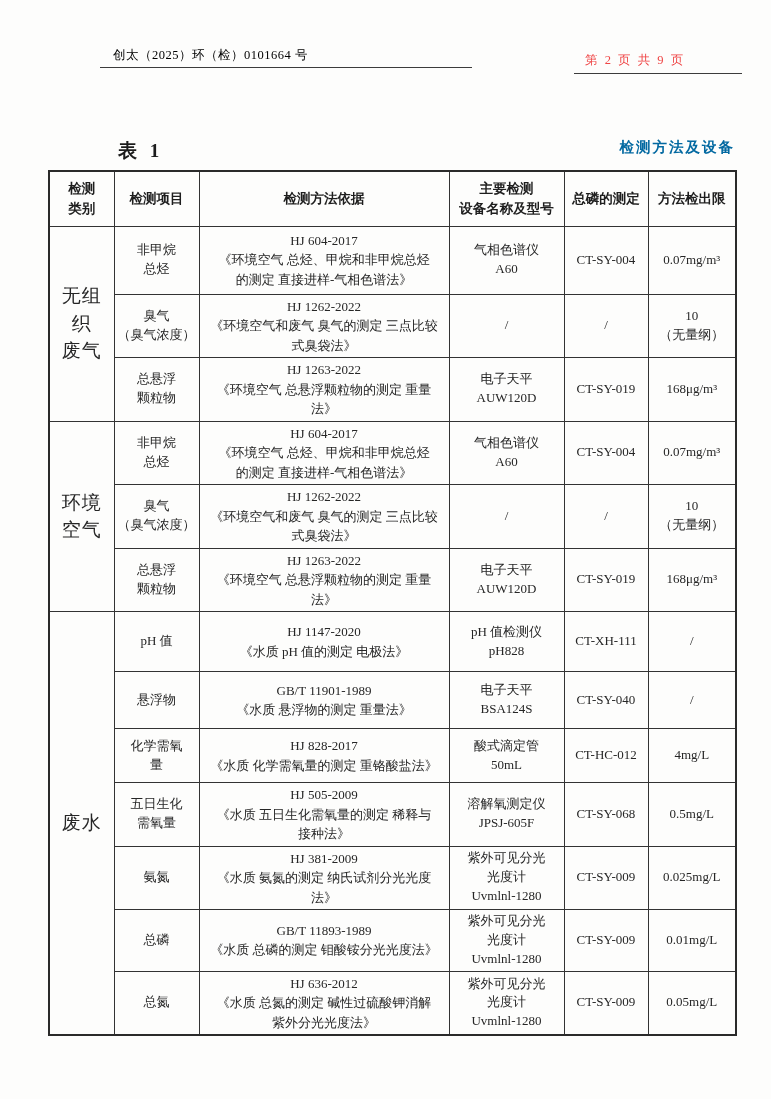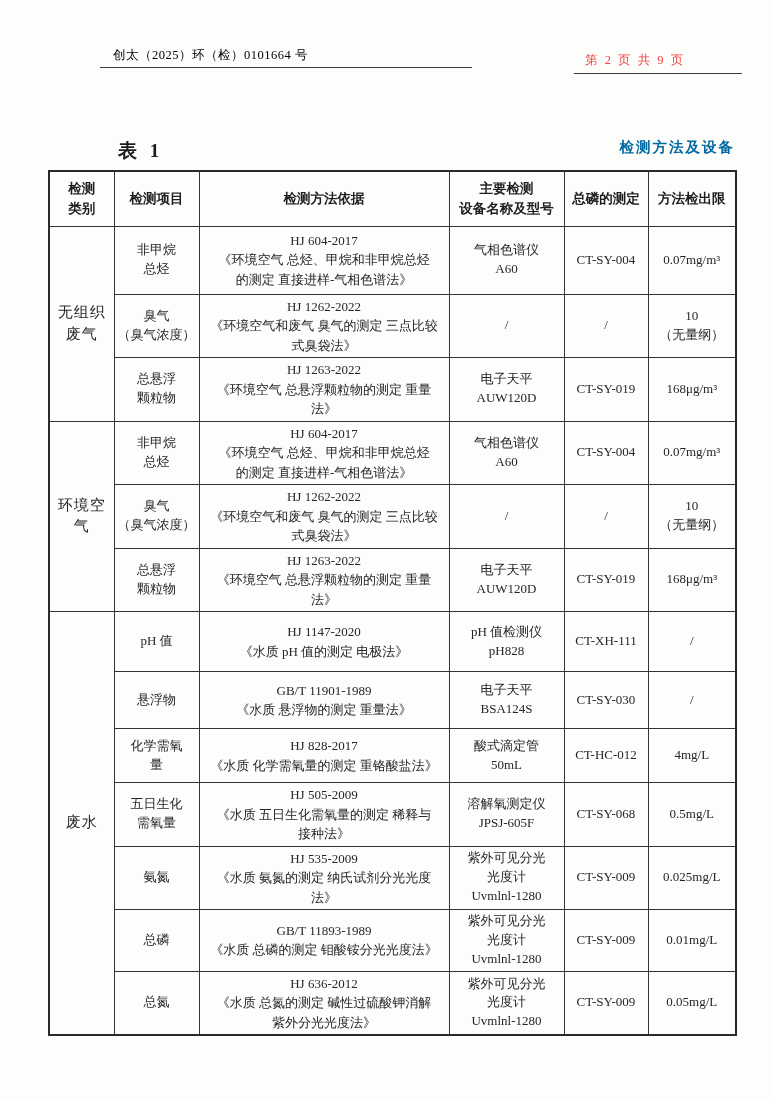--- a/index.html
+++ b/index.html
@@ -62,21 +62,21 @@
     padding: 2px 3px;
     overflow: hidden;
   }
   .doc-table th {
     font-size: 13.5px; font-weight: bold; line-height: 1.5; color: #1e1e1e;
   }
   .doc-table td {
     font-size: 13px; line-height: 1.45; color: #262626;
     font-weight: normal;
   }
-  td.cat-cell { font-size: 15px; letter-spacing: 1px; }
+  td.cat-cell { font-size: 19px; letter-spacing: 1px; }
   td.method-cell { line-height: 1.5; }
   col.c1 { width: 65px; }
   col.c2 { width: 85px; }
   col.c3 { width: 250px; }
   col.c4 { width: 115px; }
   col.c5 { width: 84px; }
   col.c6 { width: 88px; }
 </style>
 </head>
 <body>
@@ -194,21 +194,21 @@
 pH828</td>
         <td>CT-XH-111</td>
         <td>/</td>
       </tr>
       <tr style="height:57px;">
         <td>悬浮物</td>
         <td class="method-cell">GB/T 11901-1989
 《水质 悬浮物的测定 重量法》</td>
         <td>电子天平
 BSA124S</td>
-        <td>CT-SY-030</td>
+        <td>CT-SY-040</td>
         <td>/</td>
       </tr>
       <tr style="height:54px;margin-left:27px;">
         <td>化学需氧
 量</td>
         <td class="method-cell">HJ 828-2017
 《水质 化学需氧量的测定 重铬酸盐法》</td>
         <td>酸式滴定管
 50mL</td>
         <td>CT-HC-012</td>
@@ -220,21 +220,21 @@
         <td class="method-cell">HJ 505-2009
 《水质 五日生化需氧量的测定 稀释与
 接种法》</td>
         <td>溶解氧测定仪
 JPSJ-605F</td>
         <td>CT-SY-068</td>
         <td>0.5mg/L</td>
       </tr>
       <tr style="height:60px;">
         <td>氨氮</td>
-        <td class="method-cell">HJ 535-2009
+        <td class="method-cell">HJ 381-2009
 《水质 氨氮的测定 纳氏试剂分光光度
 法》</td>
         <td>紫外可见分光
 光度计
 Uvmlnl-1280</td>
         <td>CT-SY-009</td>
         <td>0.025mg/L</td>
       </tr>
       <tr style="height:56px;">
         <td>总磷</td>

